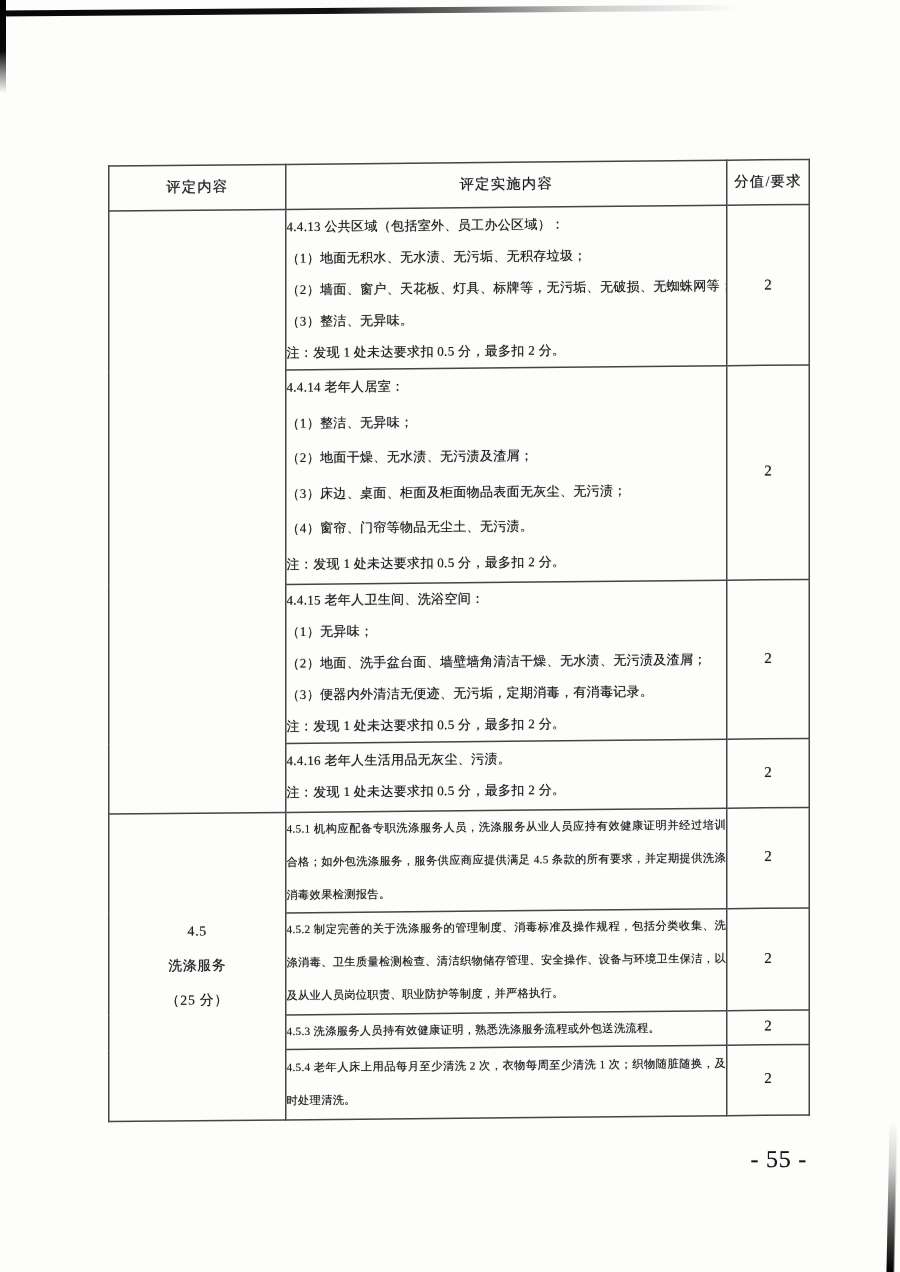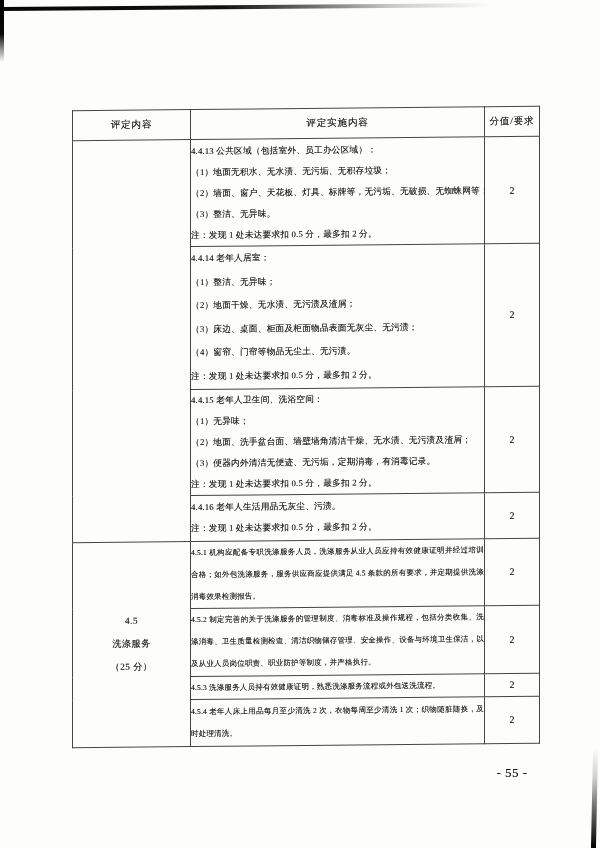--- a/index.html
+++ b/index.html
@@ -61,21 +61,21 @@
   }
   .spread .line{line-height:23.6px;}
   .para{
     font-size:7.5px;line-height:22px;letter-spacing:.2px;
     text-align:justify;
   }
   .cat-line{font-size:9.2px;line-height:23px;letter-spacing:.5px;}
   
   .page-num{
     position:absolute;left:486px;top:765px;width:52px;
-    text-align:center;font-size:13px;letter-spacing:.5px;color:#161616;
+    text-align:right;font-size:16px;letter-spacing:.5px;color:#161616;
     text-shadow:0 0 .5px rgba(40,40,40,.6);
   }
 </style>
 </head>
 <body>
 
 <div class="page">
 
   <div class="artifact-top"></div>
   <div class="artifact-left"></div>

